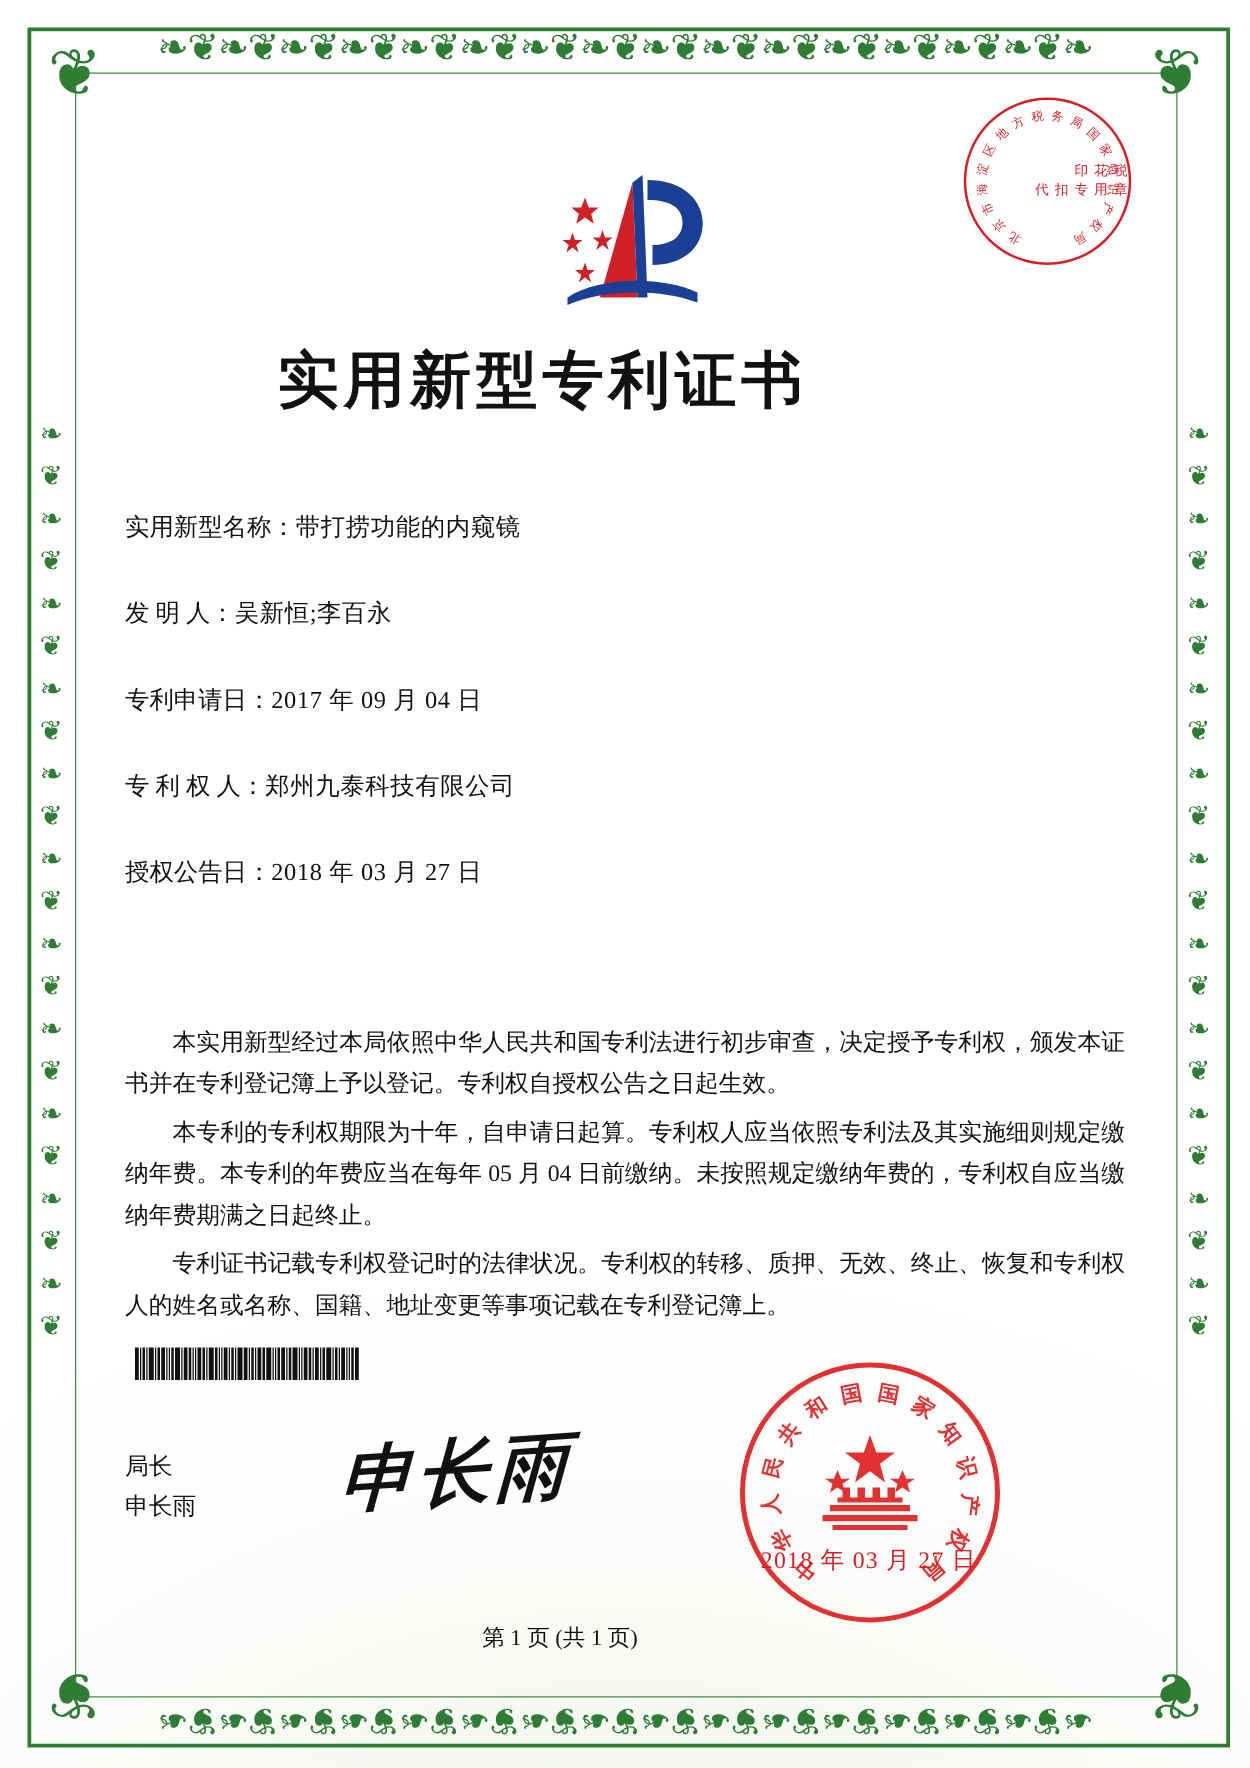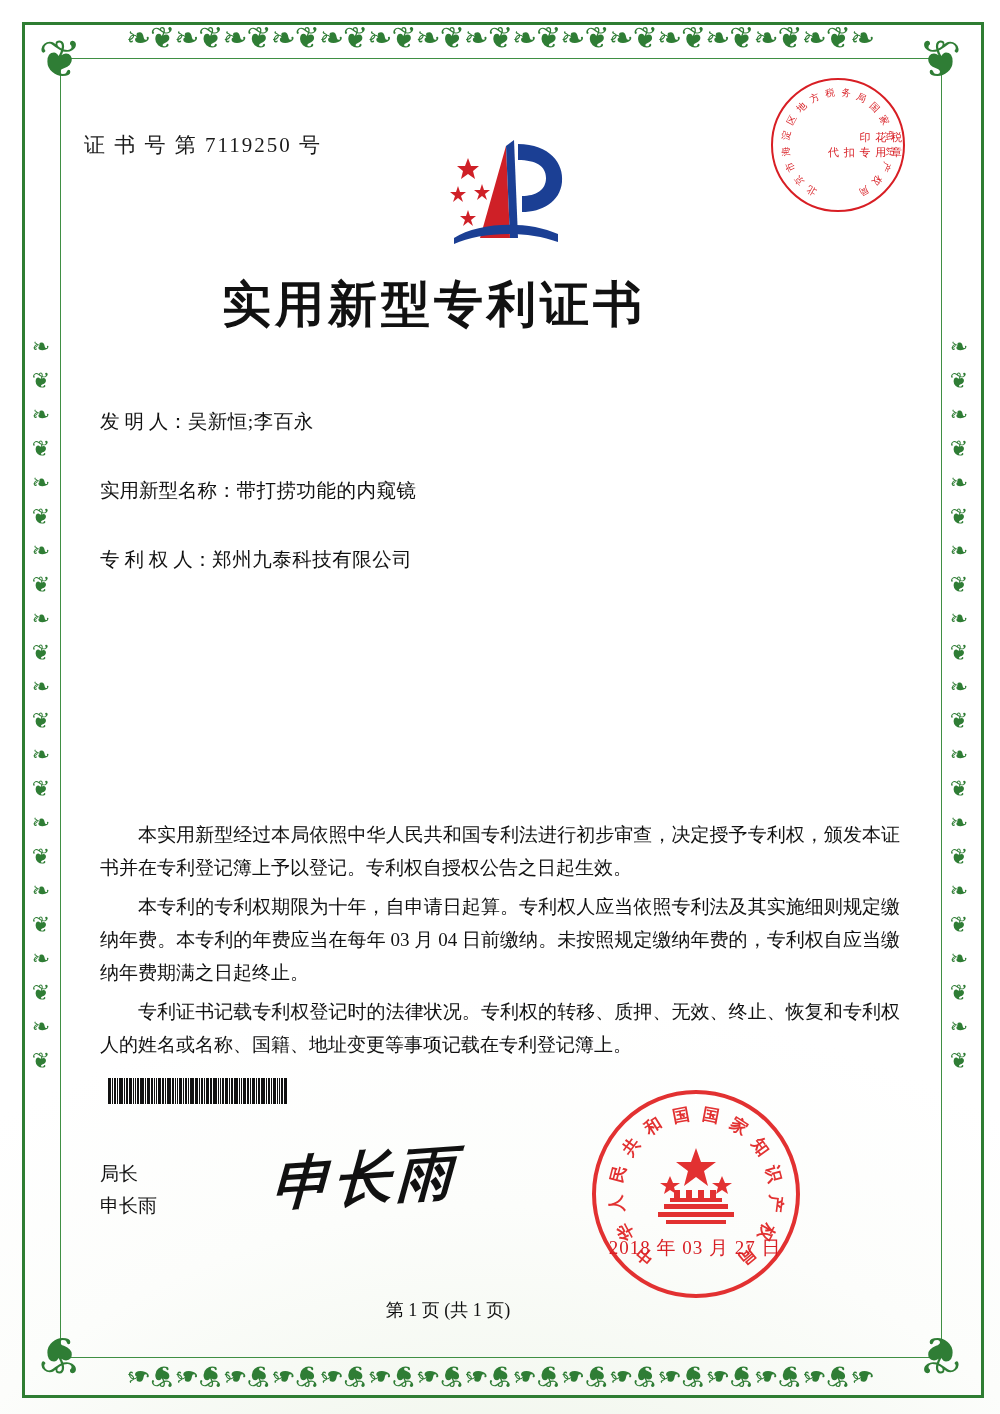--- a/index.html
+++ b/index.html
@@ -320,21 +320,20 @@
 ❦
 ❧
 ❦
 ❧
 ❦
 ❧
 ❦
 ❧
 ❦</div>
 
-  <div class="cert-no">证 书 号 第 7119250 号</div>
 
   <div class="logo">
     <svg viewBox="0 0 160 130" width="160" height="130">
 
       <polygon points="62,120 88,28 92,120" fill="#cf2027"></polygon>
       <polygon points="88,28 96,22 100,120 92,120" fill="#1b3f94"></polygon>
 
       <path d="M100,26 C132,26 146,46 144,64 C142,84 124,94 104,94 L104,78 C118,78 128,72 128,60 C128,48 118,42 100,42 Z" fill="#1b3f94"></path>
 
       <path d="M36,120 C60,104 110,102 140,116 L140,124 C108,112 62,114 36,126 Z" fill="#1b3f94"></path>
@@ -370,33 +369,39 @@
     <div class="center-lines">
       <div>印 花 税</div>
       <div>代 扣 专 用 章</div>
     </div>
   </div>
 
   <div class="title">实用新型专利证书</div>
 
   <div class="fields">
     <div class="field-row">
+      <span class="field-label">实用新型名称：</span><span class="field-value">带打捞功能的内窥镜</span>
+    </div>
+    <div class="field-row">
       <span class="field-label">发    明    人：</span><span class="field-value">吴新恒;李百永</span>
     </div>
     <div class="field-row">
-      <span class="field-label">实用新型名称：</span><span class="field-value">带打捞功能的内窥镜</span>
+      <span class="field-label">专利申请日：</span><span class="field-value">2017 年 09 月 04 日</span>
     </div>
     <div class="field-row">
       <span class="field-label">专 利 权 人：</span><span class="field-value">郑州九泰科技有限公司</span>
     </div>
+    <div class="field-row">
+      <span class="field-label">授权公告日：</span><span class="field-value">2018 年 03 月 27 日</span>
+    </div>
   </div>
 
   <div class="body-text">
     <p>本实用新型经过本局依照中华人民共和国专利法进行初步审查，决定授予专利权，颁发本证书并在专利登记簿上予以登记。专利权自授权公告之日起生效。</p>
-    <p>本专利的专利权期限为十年，自申请日起算。专利权人应当依照专利法及其实施细则规定缴纳年费。本专利的年费应当在每年 03 月 04 日前缴纳。未按照规定缴纳年费的，专利权自应当缴纳年费期满之日起终止。</p>
+    <p>本专利的专利权期限为十年，自申请日起算。专利权人应当依照专利法及其实施细则规定缴纳年费。本专利的年费应当在每年 05 月 04 日前缴纳。未按照规定缴纳年费的，专利权自应当缴纳年费期满之日起终止。</p>
     <p>专利证书记载专利权登记时的法律状况。专利权的转移、质押、无效、终止、恢复和专利权人的姓名或名称、国籍、地址变更等事项记载在专利登记簿上。</p>
   </div>
 
   <div class="barcode" id="barcode"><i style="width: 3px;"></i><i style="width: 1px;"></i><i style="width: 2px;"></i><i style="width: 1px;"></i><i style="width: 4px;"></i><i style="width: 1px;"></i><i style="width: 2px;"></i><i style="width: 3px;"></i><i style="width: 1px;"></i><i style="width: 1px;"></i><i style="width: 2px;"></i><i style="width: 4px;"></i><i style="width: 1px;"></i><i style="width: 3px;"></i><i style="width: 2px;"></i><i style="width: 1px;"></i><i style="width: 1px;"></i><i style="width: 3px;"></i><i style="width: 2px;"></i><i style="width: 1px;"></i><i style="width: 4px;"></i><i style="width: 2px;"></i><i style="width: 1px;"></i><i style="width: 1px;"></i><i style="width: 3px;"></i><i style="width: 1px;"></i><i style="width: 2px;"></i><i style="width: 1px;"></i><i style="width: 4px;"></i><i style="width: 3px;"></i><i style="width: 1px;"></i><i style="width: 2px;"></i><i style="width: 1px;"></i><i style="width: 3px;"></i><i style="width: 2px;"></i><i style="width: 4px;"></i><i style="width: 1px;"></i><i style="width: 1px;"></i><i style="width: 2px;"></i><i style="width: 3px;"></i><i style="width: 1px;"></i><i style="width: 2px;"></i><i style="width: 4px;"></i><i style="width: 1px;"></i><i style="width: 1px;"></i><i style="width: 3px;"></i><i style="width: 2px;"></i><i style="width: 1px;"></i><i style="width: 3px;"></i><i style="width: 1px;"></i><i style="width: 2px;"></i><i style="width: 4px;"></i><i style="width: 1px;"></i><i style="width: 2px;"></i><i style="width: 1px;"></i><i style="width: 3px;"></i><i style="width: 1px;"></i><i style="width: 1px;"></i><i style="width: 2px;"></i><i style="width: 3px;"></i></div>
 
   <div class="sig-label">
     <div>局长</div>
     <div>申长雨</div>
   </div>
   <div class="signature">申长雨</div>

